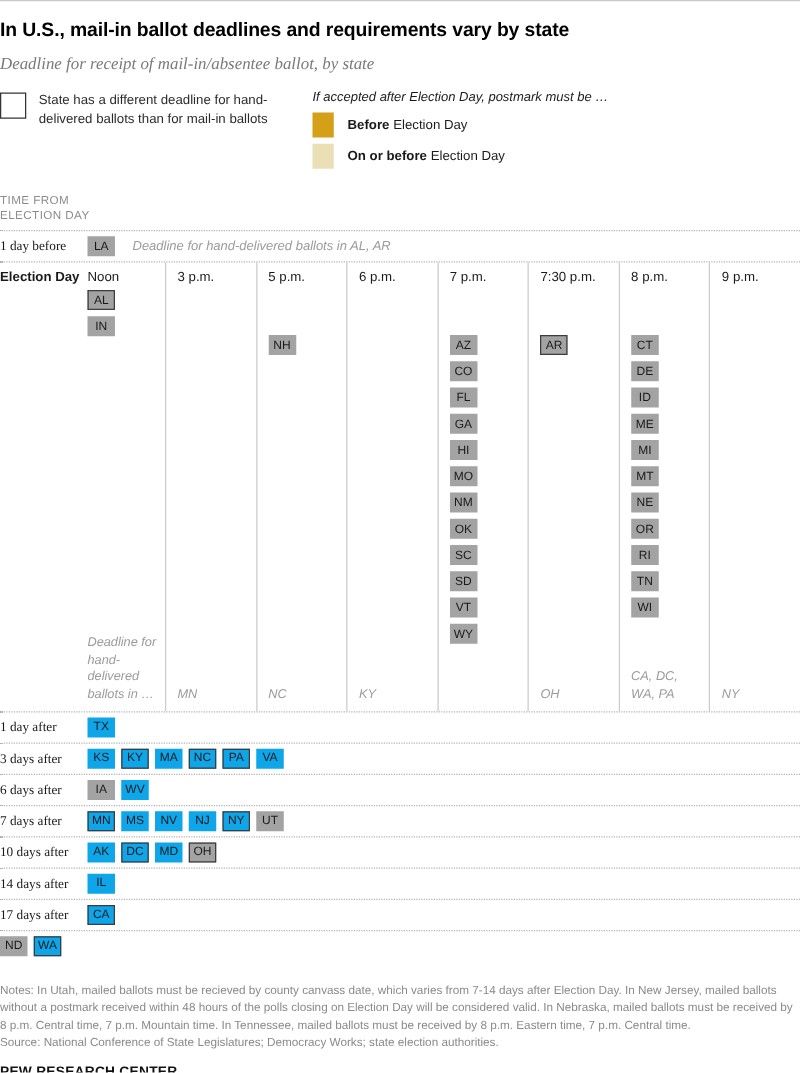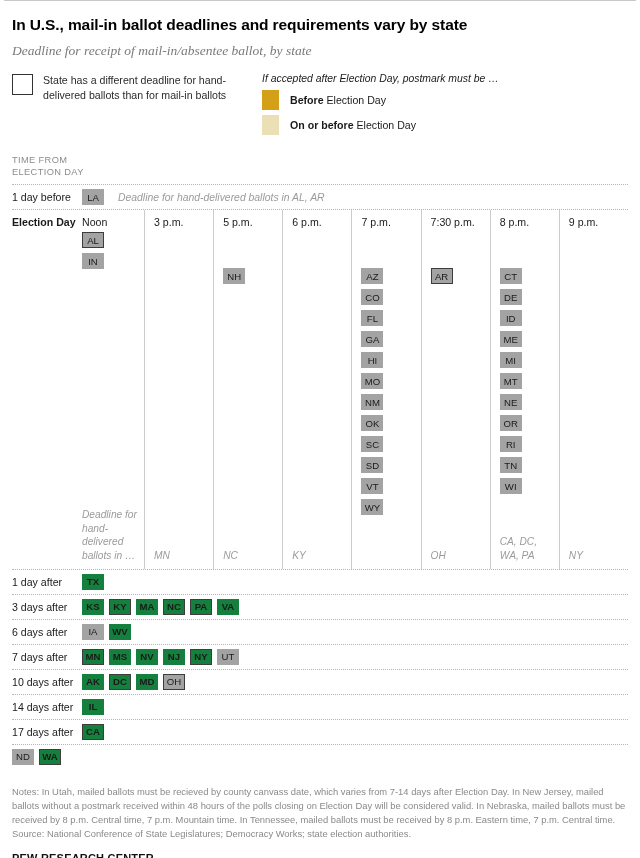--- a/index.html
+++ b/index.html
@@ -14,21 +14,21 @@
     font-family: "Liberation Sans", sans-serif;
     color: #1a1a1a;
     -webkit-font-smoothing: antialiased;
     overflow: hidden;
   }
   .page {
     position: relative;
     width: 640px;
     height: 858px;
     box-sizing: border-box;
-    padding: 0 12px;
+    padding: 0 0;
   }
   .rule-top {
     height: 1px;
     background: #c9c9c9;
     margin: 0 -8px 0 -8px;
   }
   .rule-bottom {
     height: 1px;
     background: #c9c9c9;
     margin: 0 -8px;
@@ -125,20 +125,21 @@
     display: flex;
     align-items: flex-start;
   }
   .row-label {
     width: 70px;
     flex: 0 0 70px;
     font-size: 10.6px;
     color: #1a1a1a;
     line-height: 1.3;
     padding-top: 6px;
+    font-family: Liberation Serif, serif;
   }
   .row-chips {
     flex: 1;
     display: flex;
     flex-wrap: wrap;
     align-items: center;
     padding-top: 4px;
     padding-bottom: 4px;
   }
 
@@ -149,21 +150,21 @@
     justify-content: center;
     width: 22px;
     height: 16px;
     font-size: 9.6px;
     color: #1a1a1a;
     margin-right: 5px;
     box-sizing: border-box;
     line-height: 1;
   }
   .chip.gray   { background: #a3a3a3; }
-  .chip.light  { background: #15803d; font-weight: bold; }
+  .chip.light  { background: #0ea5e9; }
   .chip.dark   { background: #a3a3a3; text-align: right; }
   .chip.bordered { border: 1.4px solid #3d3d3d; }
 
   
   .hd-note {
     font-family: "Liberation Sans", sans-serif;
     font-style: italic;
     font-size: 10.4px;
     color: #9b9b9b;
     margin-left: 9px;

